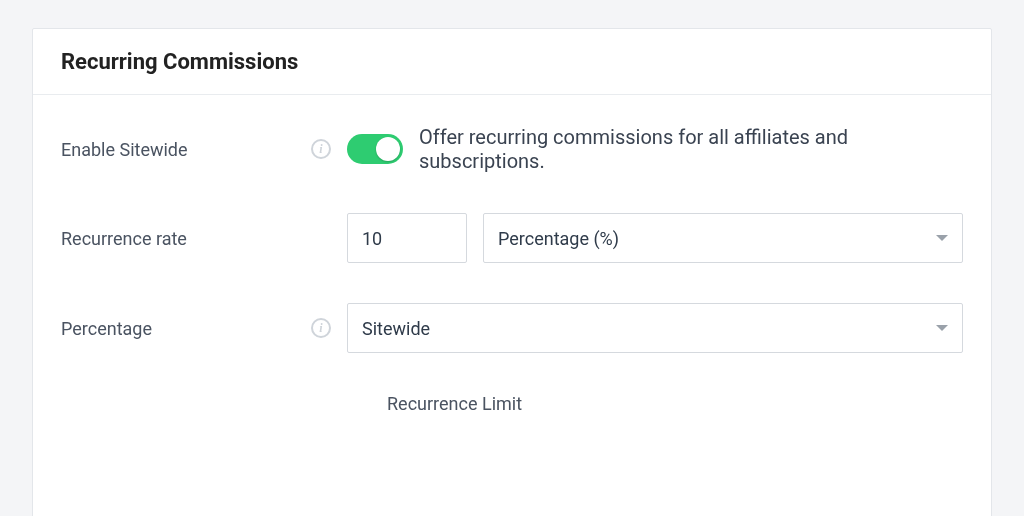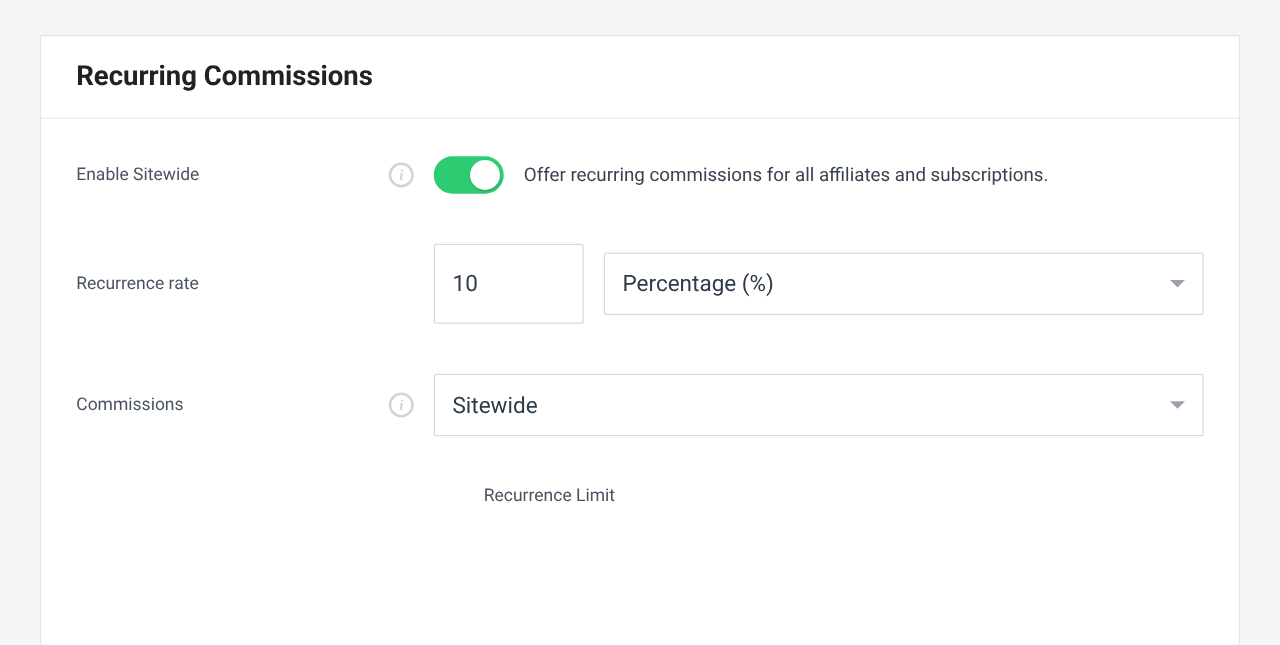--- a/index.html
+++ b/index.html
@@ -23,45 +23,45 @@
   .panel-title {
     font-size:22px; font-weight:700; color:#222;
   }
   .panel-body { padding:30px 28px 10px 28px; }
   .row {
     display:flex; align-items:center; margin-bottom:40px;
   }
   .row:last-child { margin-bottom:0;flex-direction:column; }
   .label-col {
     width:250px; flex:0 0 250px;
-    font-size:14px; color:#4a5361;
+    font-size:18px; color:#4a5361;
   }
   .control-col {
     flex:1; display:flex; align-items:center; gap:16px;
   }
   
   .info-icon {
     display:inline-flex; width:20px; height:20px; border:2px solid #cfd4da; border-radius:50%;
     align-items:center; justify-content:center; color:#cfd4da; font-size:12px; font-weight:700;
     font-style:italic; font-family:Georgia, serif; flex:0 0 auto;
   }
   
   .toggle {
     width:56px; height:30px; border-radius:30px; position:relative; cursor:pointer; flex:0 0 auto;
   }
   .toggle.on { background:#2ecc71; }
   .toggle .knob {
     position:absolute; width:24px; height:24px; background:#fff; border-radius:50%; top:3px;
     box-shadow:0 1px 2px rgba(0,0,0,0.2);
   }
   .toggle.on .knob { right:3px; }
-  .desc-text { font-size:15px; color:#3a4351; }
+  .desc-text { font-size:20px; color:#3a4351; }
   
   .text-input {
-    height:64px; border:1px solid #d5d9de; border-radius:2px; padding:0 14px; font-size:18px; color:#2f3b4a;
+    height:50px; border:1px solid #d5d9de; border-radius:2px; padding:0 14px; font-size:18px; color:#2f3b4a;
     background:#fff;
   }
   .text-input.short { width:120px; }
   .text-input.full { flex:1; }
   .select {
     height:50px; border:1px solid #d5d9de; border-radius:2px; padding:0 14px; font-size:18px; color:#2f3b4a;
     background:#fff; display:flex; align-items:center; justify-content:space-between; cursor:pointer;
   }
   .select.flex1 { flex:1; }
   .chevron {
@@ -95,21 +95,21 @@
         <div class="control-col" style="padding-left:36px;">
           <input class="text-input short" type="text" value="10" style="">
           <div class="select flex1">
             <span>Percentage (%)</span>
             <span class="chevron"></span>
           </div>
         </div>
       </div>
 
       <div class="row">
-        <div class="label-col">Commissions</div>
+        <div class="label-col">Percentage</div>
         <div class="control-col">
           <span class="info-icon">i</span>
           <div class="select flex1">
             <span>Sitewide</span>
             <span class="chevron"></span>
           </div>
         </div>
       </div>
 
       <div class="row">

